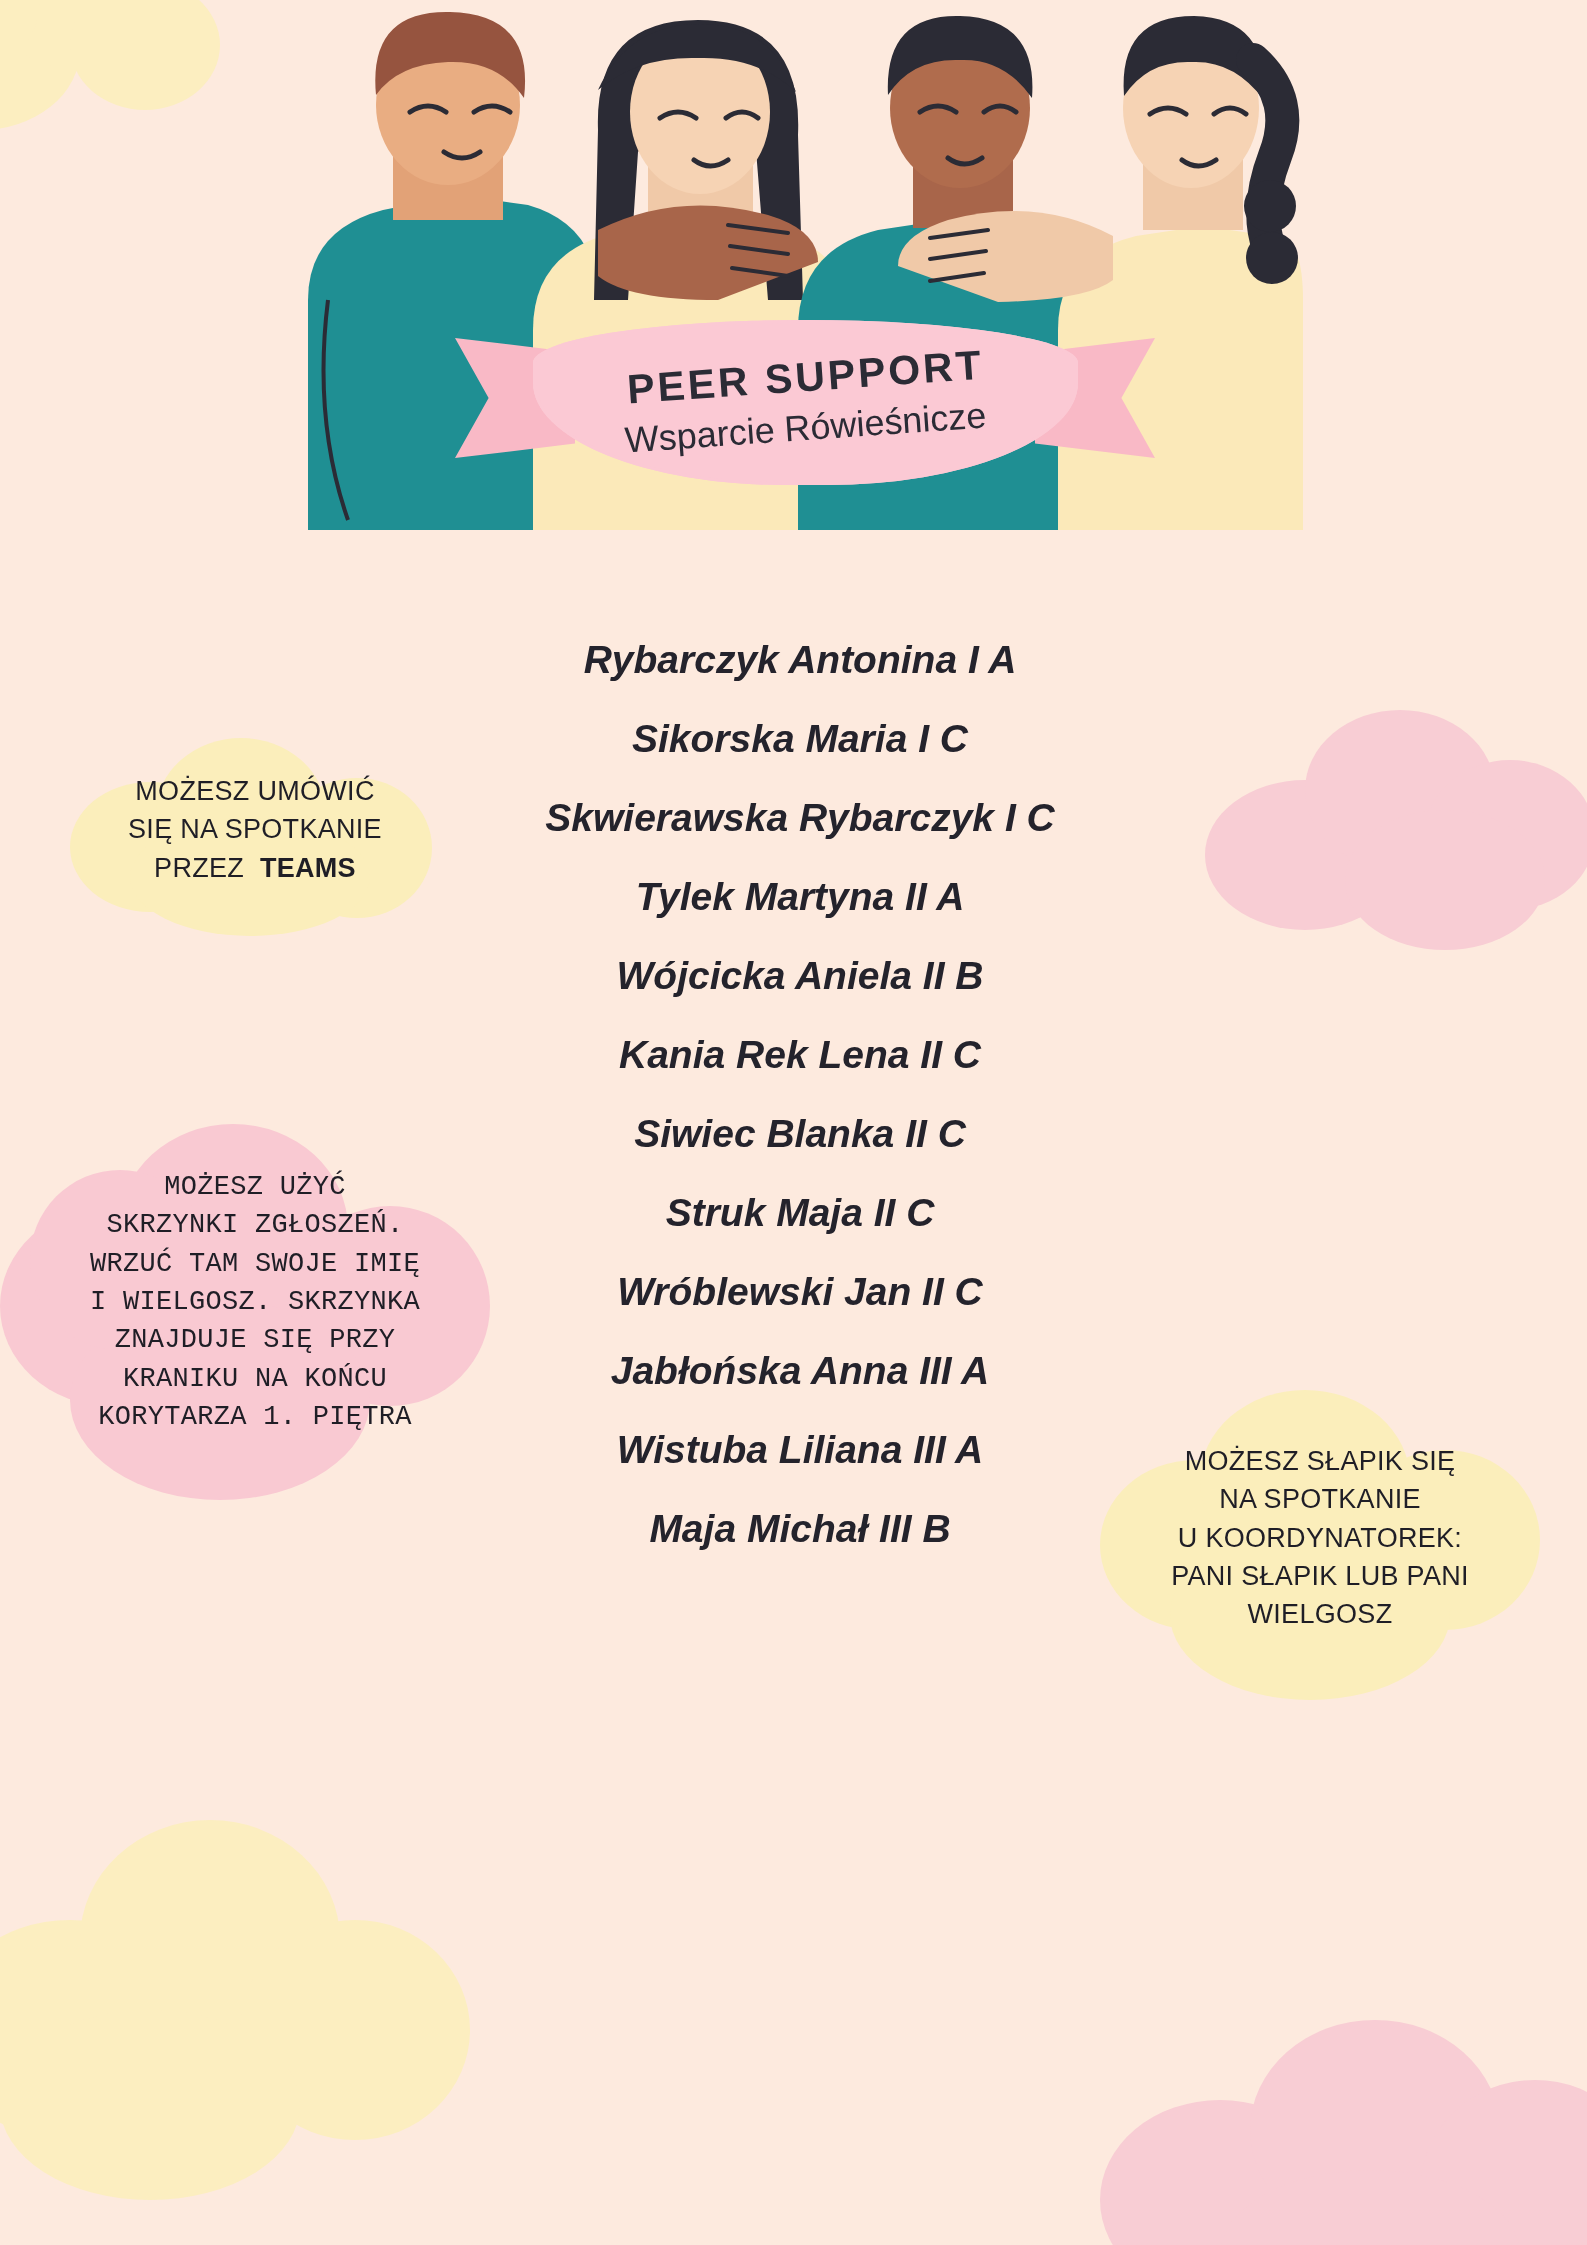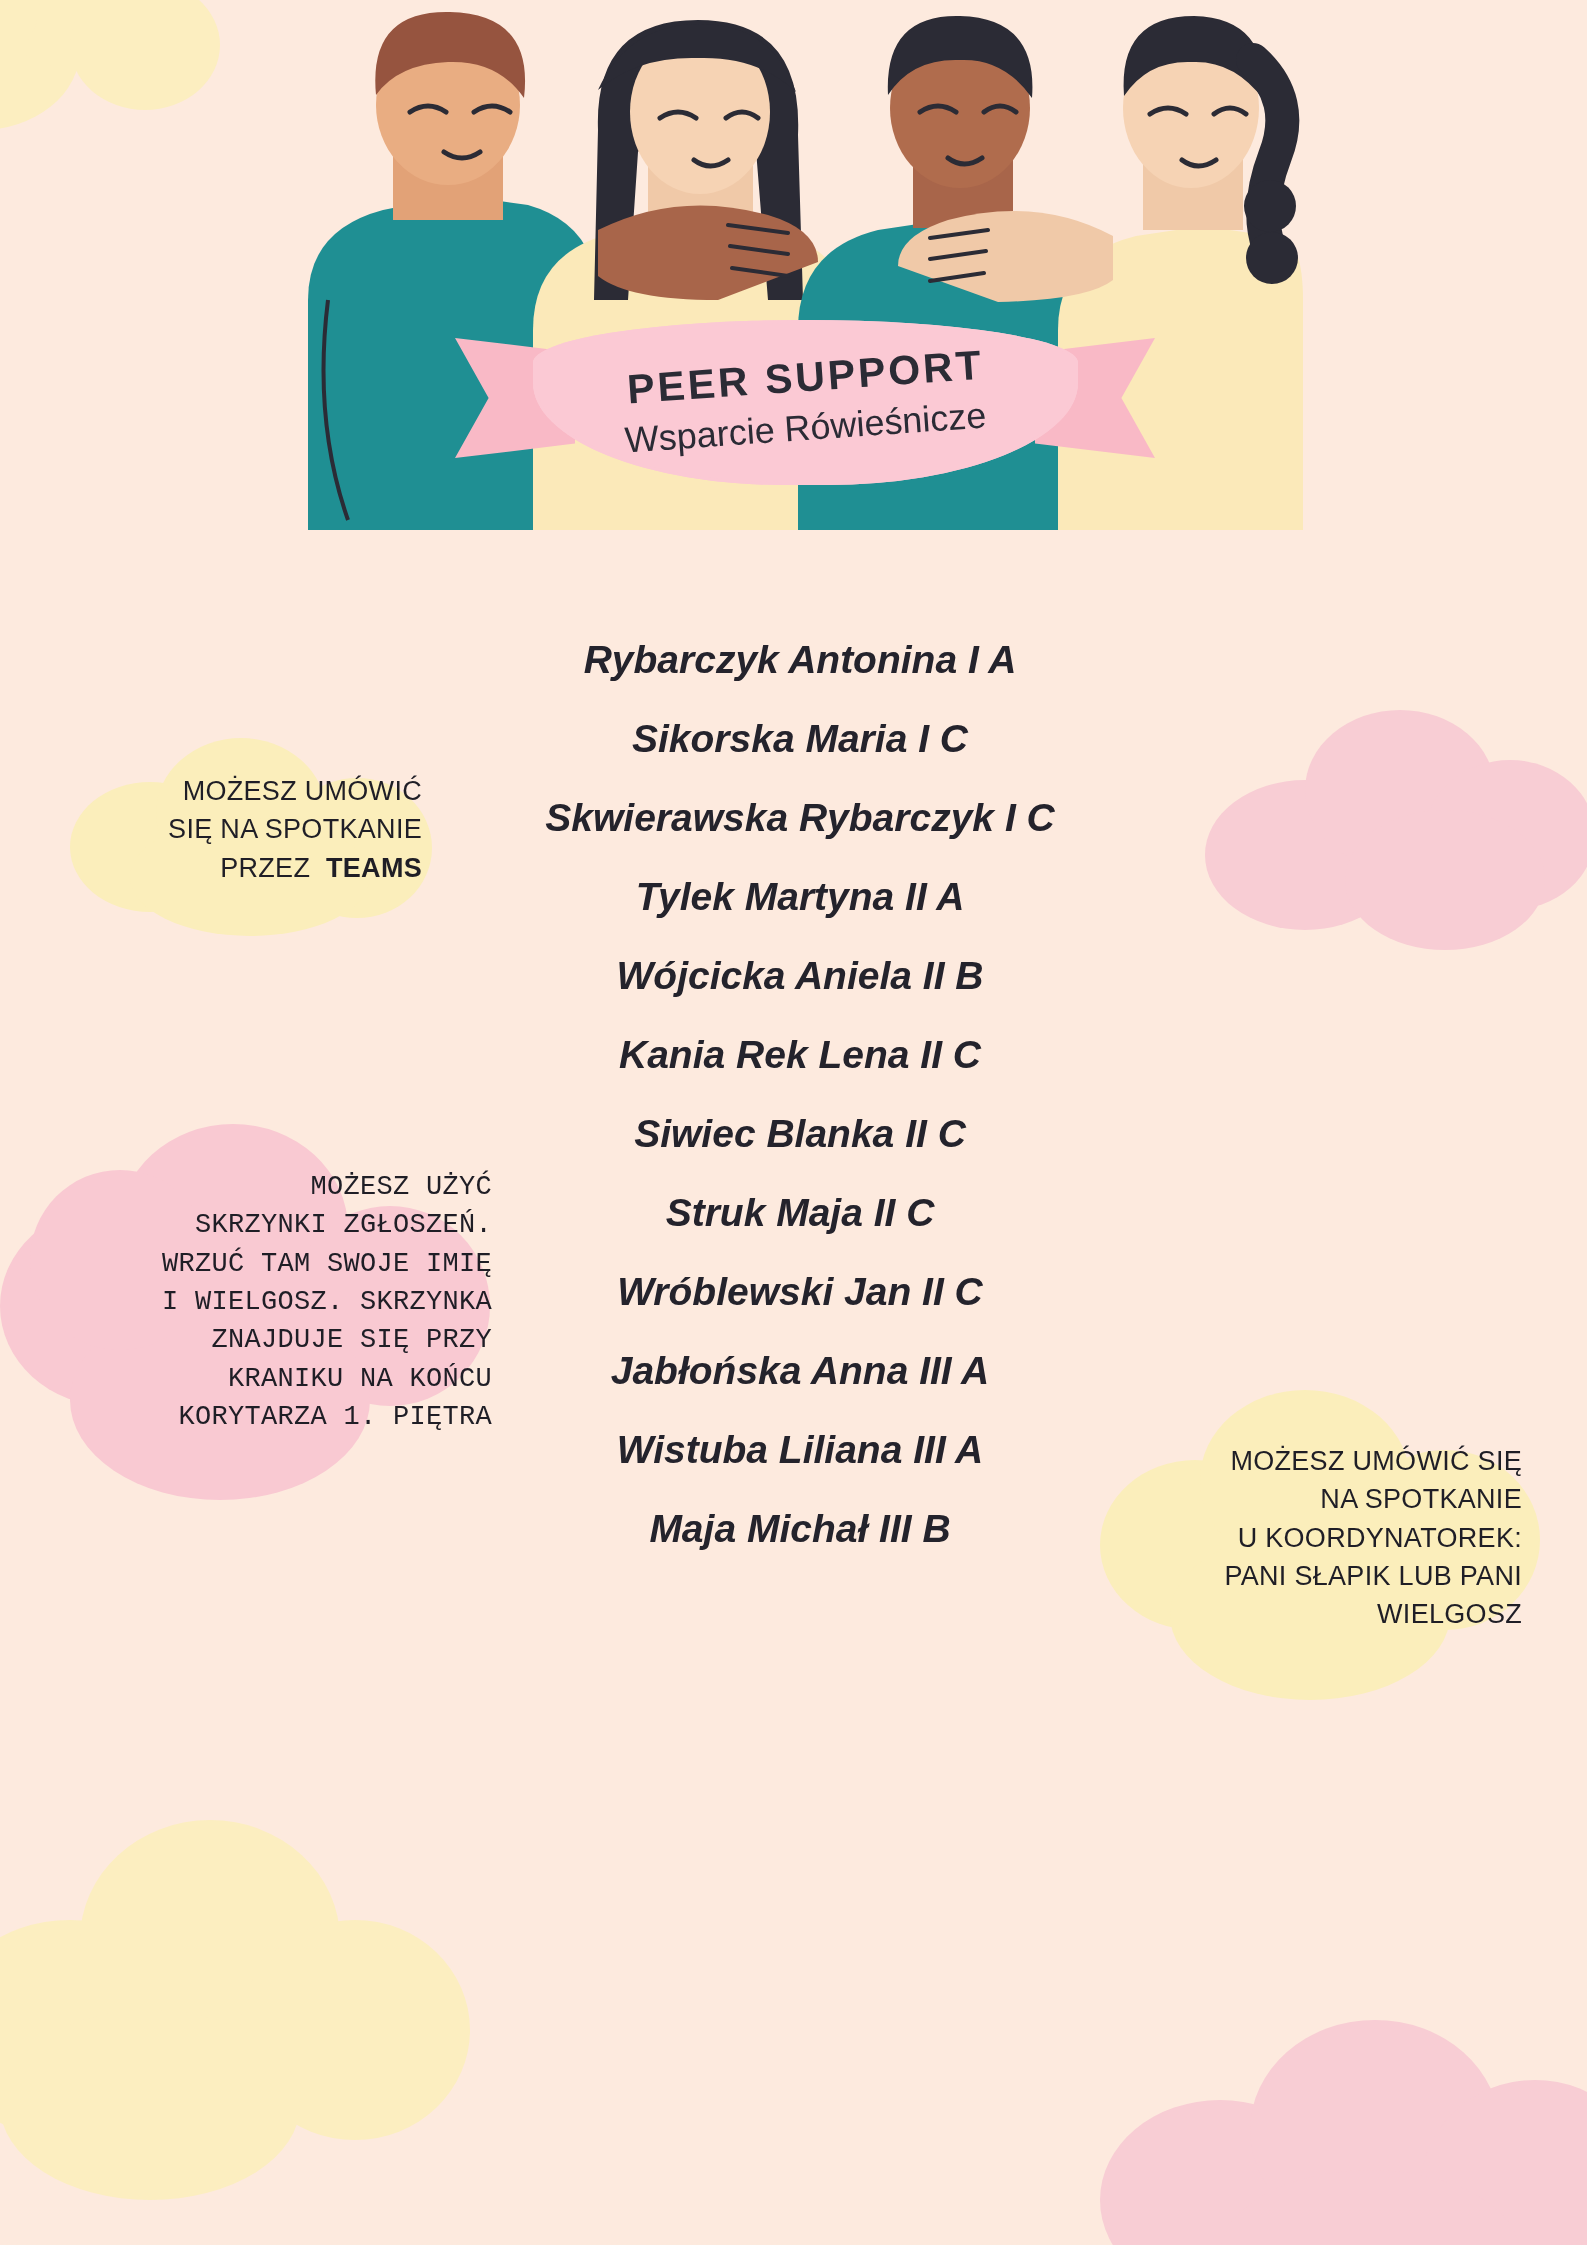--- a/index.html
+++ b/index.html
@@ -119,21 +119,21 @@
     font-style: italic;
     color: #24232c;
     line-height: 1.0;
     margin-bottom: 40px;
     white-space: nowrap;
   }
 
   
   .bubble {
     position: absolute;
-    text-align: right;
+    text-align: center;
     color: #1f1e26;
     font-size: 27px;
     line-height: 1.42;
     letter-spacing: .3px;
   }
   .bubble .blobs span {
     position: absolute;
     border-radius: 50%;
     display: block;
   }
@@ -293,19 +293,19 @@
 </div>
 
 <div class="bubble" id="bubble-coord">
   <div class="blobs">
     <span style="left:0;top:80px;width:190px;height:170px;"></span>
     <span style="left:100px;top:10px;width:210px;height:180px;"></span>
     <span style="left:250px;top:70px;width:190px;height:180px;"></span>
     <span style="left:70px;top:150px;width:280px;height:170px;"></span>
   </div>
   <div class="txt">
-    <div>MOŻESZ UMÓWIĆ SIĘ</div>
+    <div>MOŻESZ SŁAPIK SIĘ</div>
     <div>NA SPOTKANIE</div>
     <div>U KOORDYNATOREK:</div>
     <div>PANI SŁAPIK LUB PANI</div>
     <div>WIELGOSZ</div>
   </div>
 </div>
 
 </body></html>

